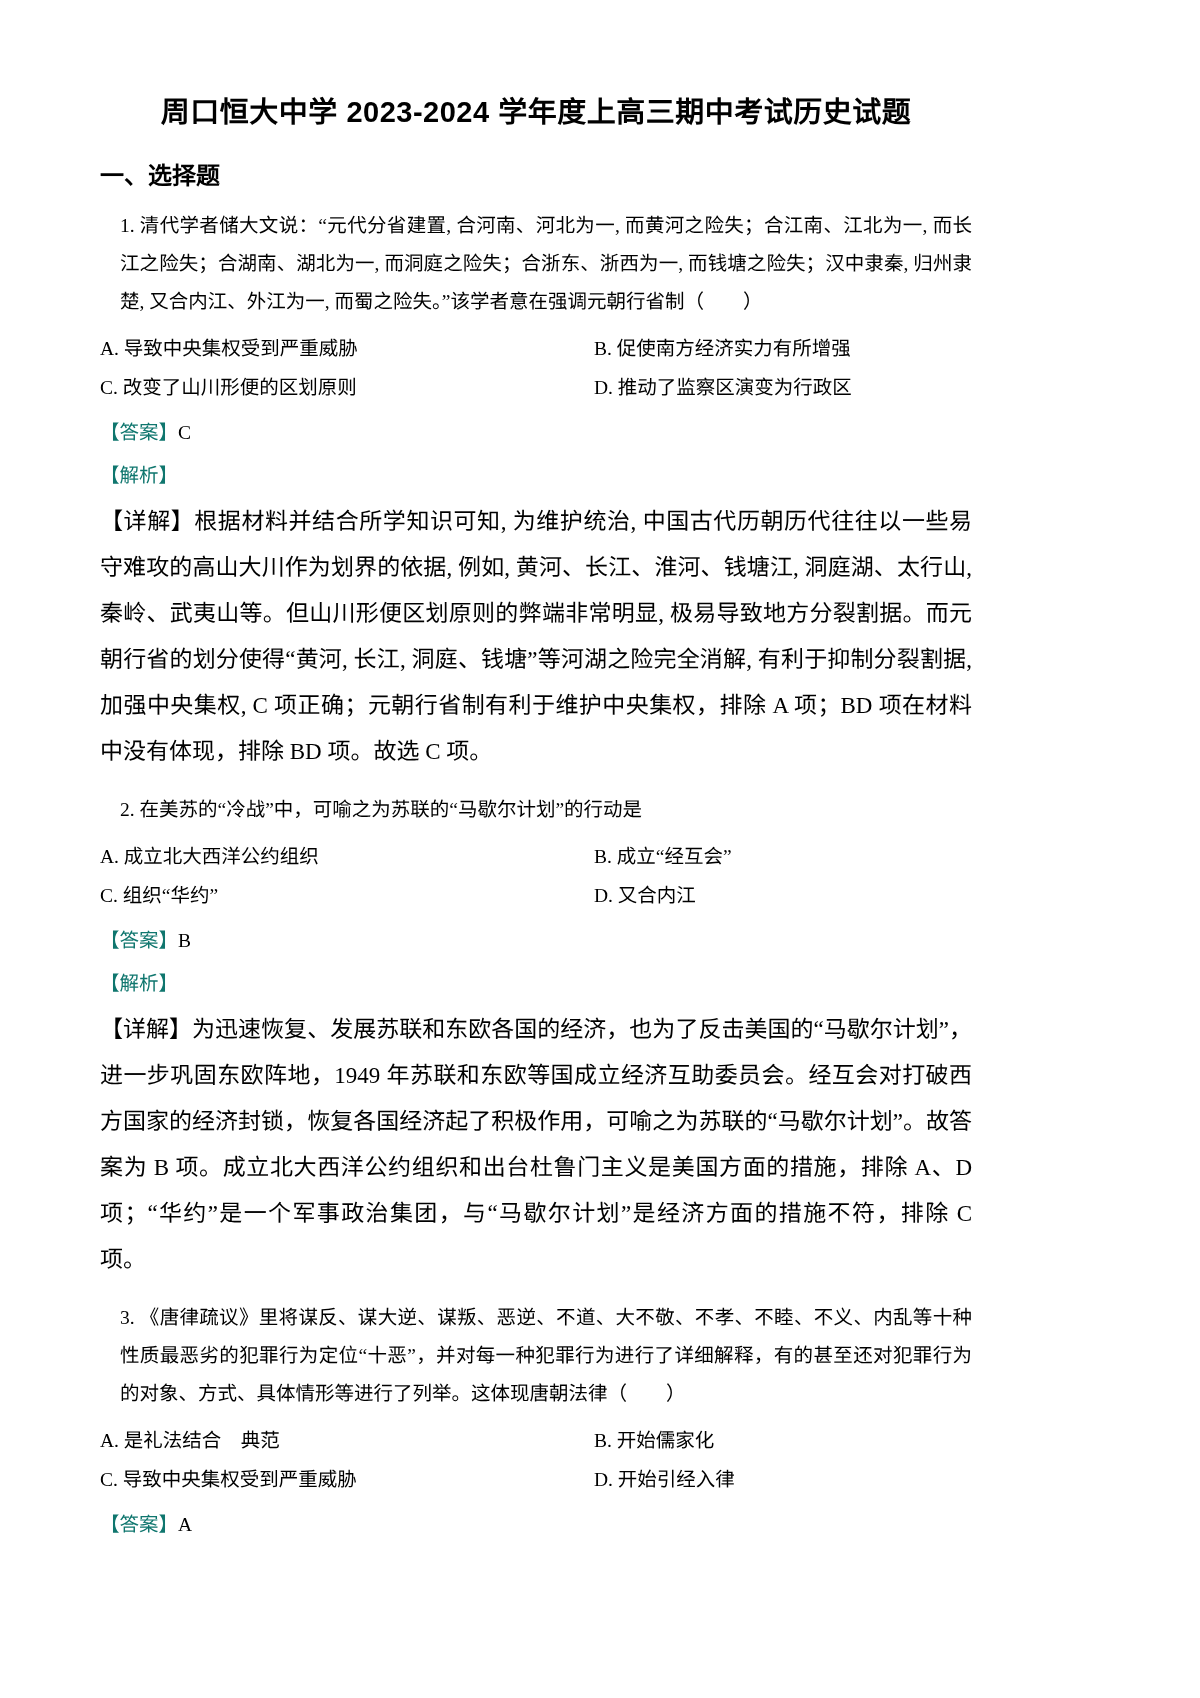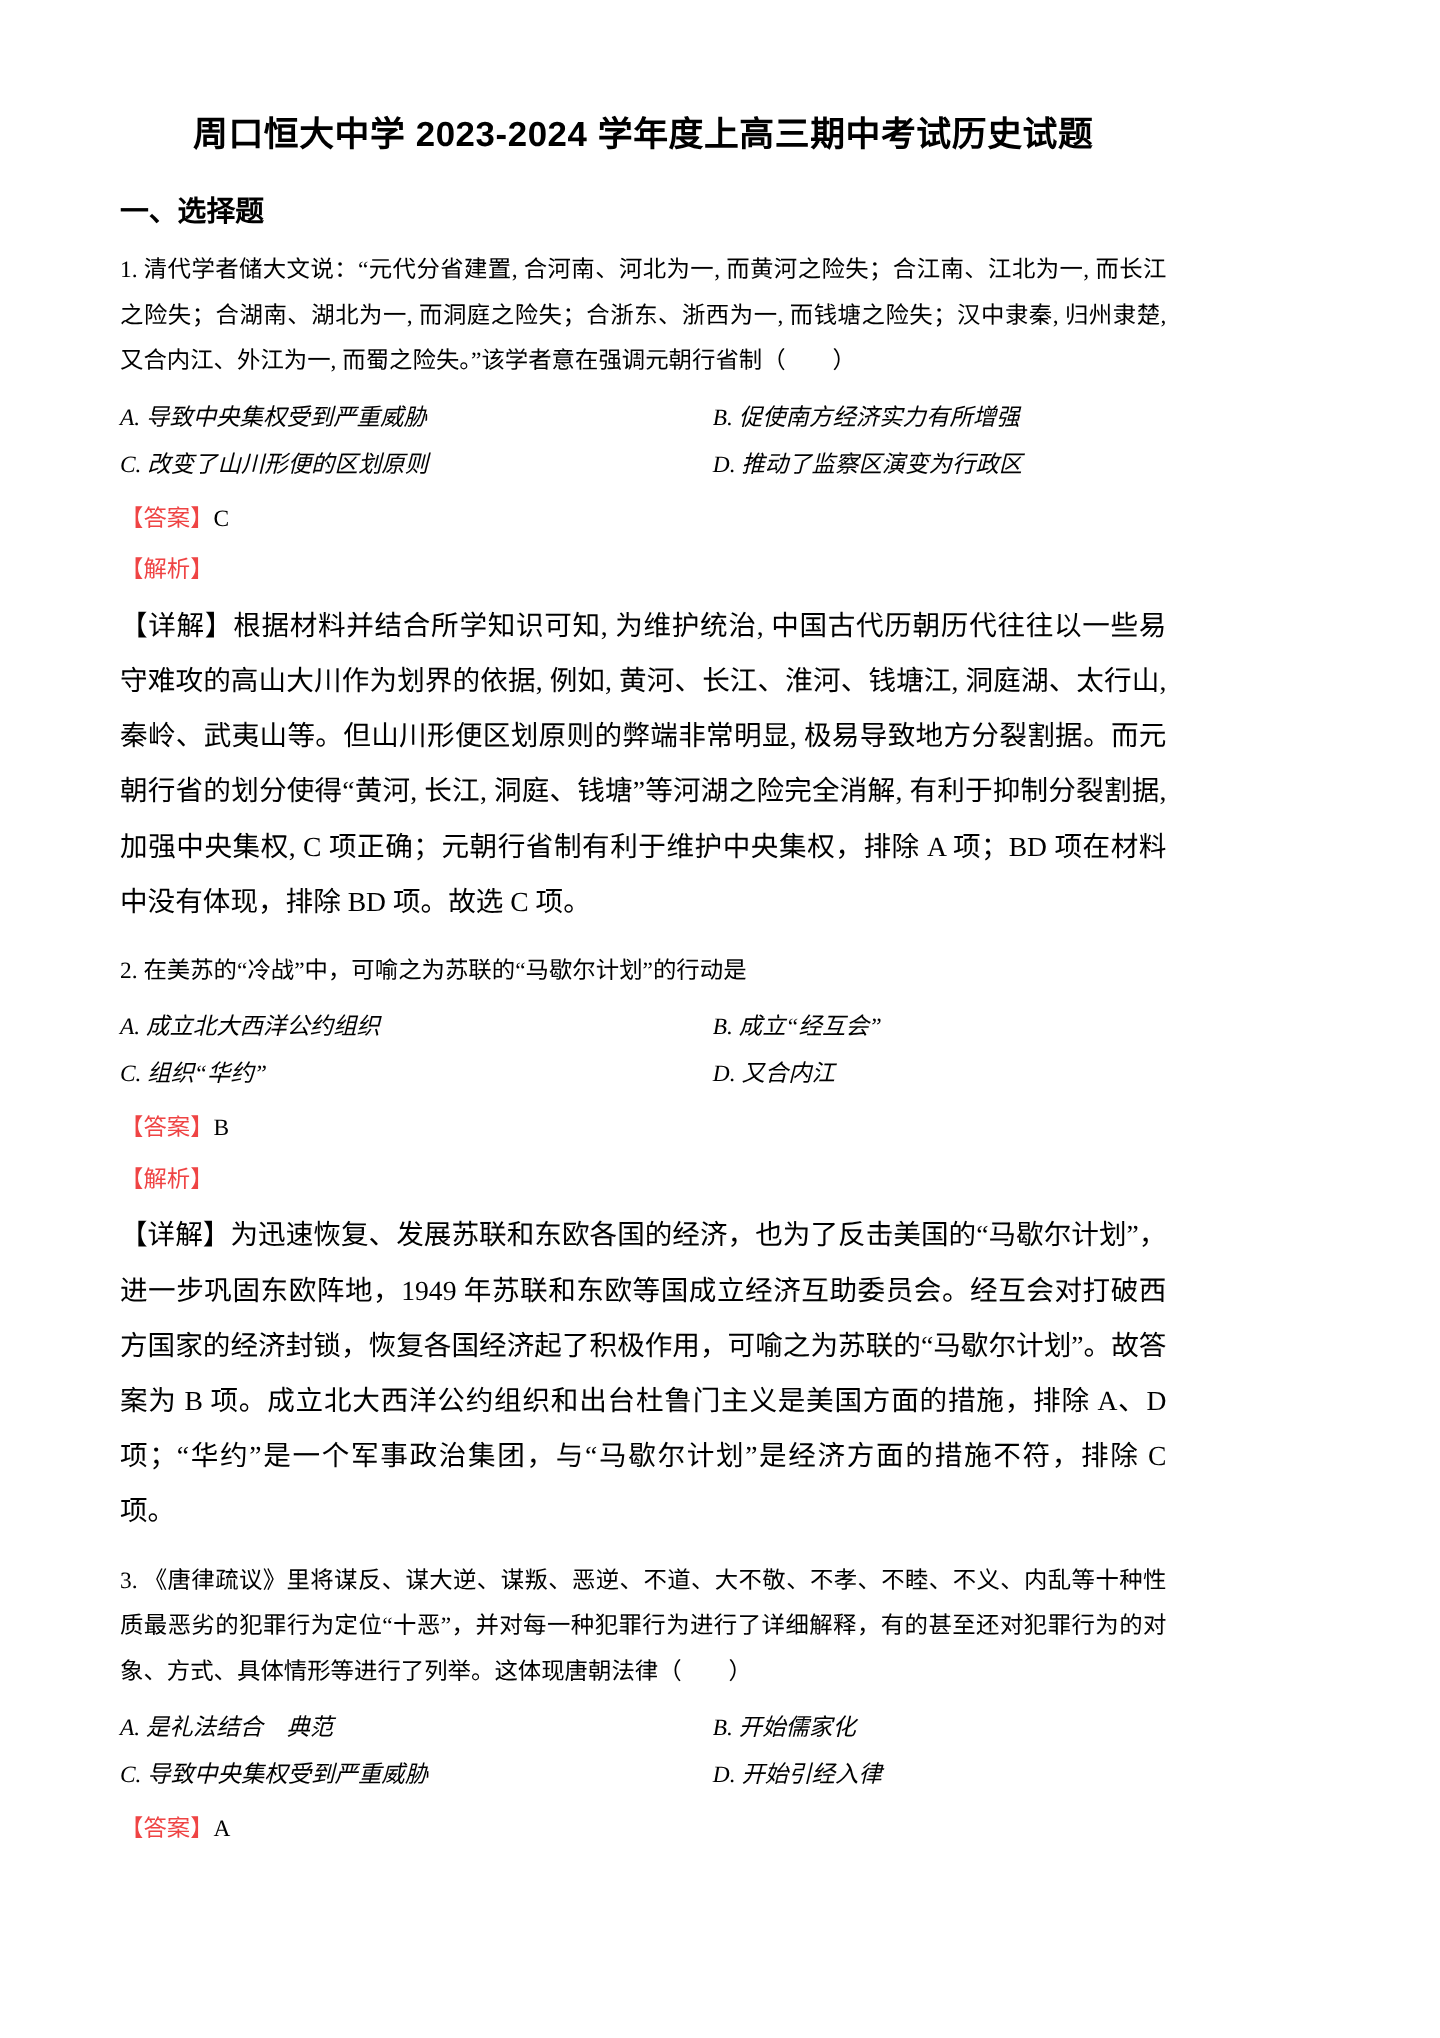--- a/index.html
+++ b/index.html
@@ -35,47 +35,47 @@
     font-family: "Liberation Sans", "DejaVu Sans", sans-serif;
   }
   .para {
     font-size: 19.5px;
     line-height: 1.95;
     text-align: justify;
     margin: 0 0 10px 0;
   }
   .stem {
     margin-bottom: 8px;
+    margin-left: 20px;
   }
   .options {
     display: flex;
     flex-wrap: wrap;
     margin: 0 0 6px 0;
   }
   .opt {
     width: 50%;
     box-sizing: border-box;
     font-size: 19.5px;
     line-height: 2.0;
     padding-right: 10px;
-    font-style: italic;
   }
   .opt-b, .opt-d {
     padding-left: 58px;
   }
   .answer-line, .analysis-line {
     font-size: 19.5px;
     line-height: 2.0;
     margin: 4px 0 4px 0;
   }
   .tag {
     color: #1d4fc3;
   }
   .tag-blue {
-    color: #ef4444;
+    color: #0f766e;
     text-align: right;
   }
   .ansval {
     color: #000;
   }
   .detail {
     font-size: 23px;
     line-height: 2.0;
     text-align: justify;
     margin: 4px 0 16px 0;

